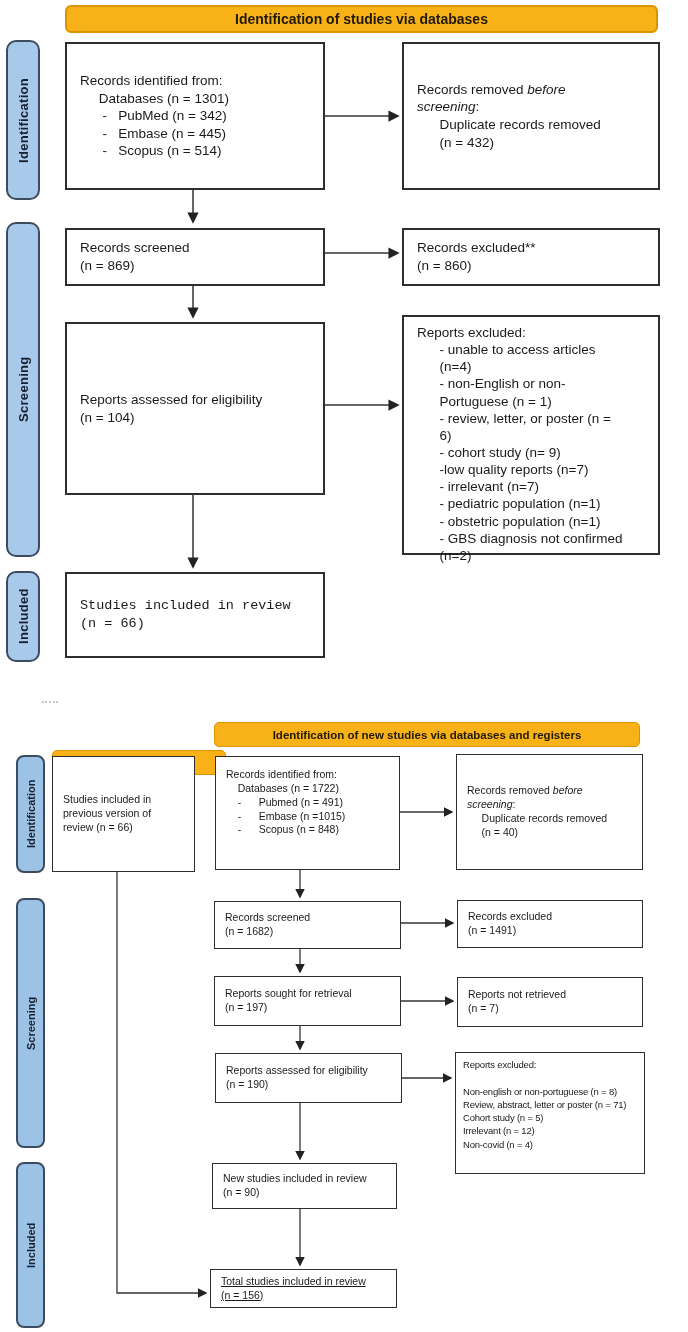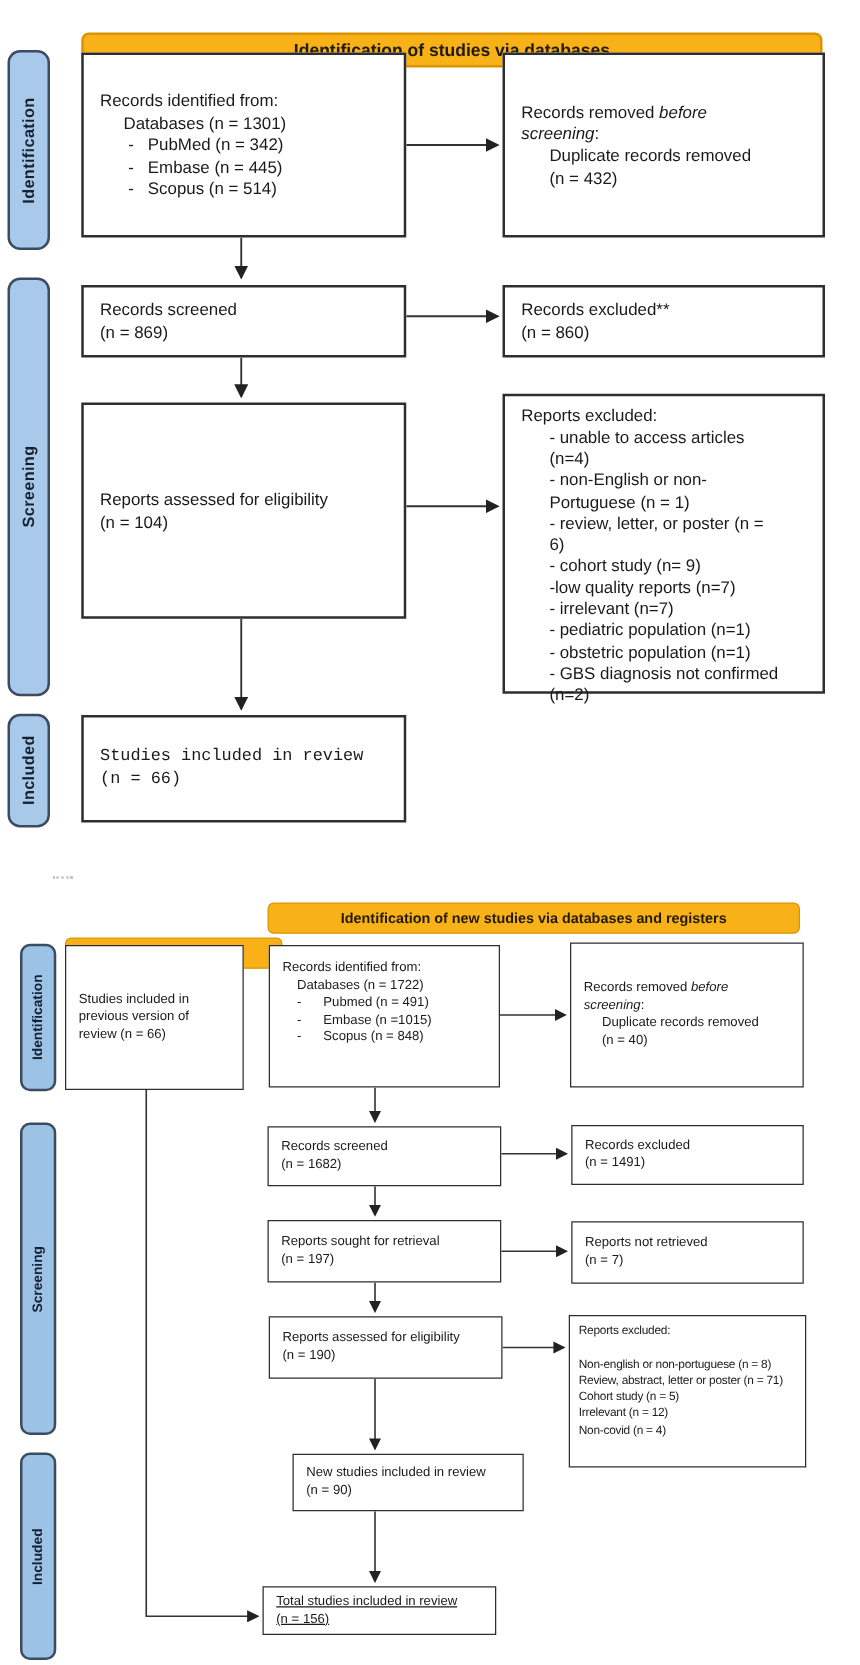--- a/index.html
+++ b/index.html
@@ -7,21 +7,21 @@
     position:relative;width:688px;height:1332px;background:#ffffff;
     font-family:"Liberation Sans","DejaVu Sans",sans-serif;color:#1a1a1a;overflow:hidden;
   }
   svg.connectors{position:absolute;left:0;top:0;pointer-events:none;}
   .hdr{
     position:absolute;background:#F8B117;border:2px solid #DB9300;border-radius:6px;
     display:flex;align-items:center;justify-content:center;font-weight:bold;color:#201a06;
     box-sizing:border-box;text-align:center;
   }
   .hdr.small{border-radius:5px;border-width:1.5px;font-size:11.5px;}
-  .hdr.big{font-size:14px;margin-top:21px;}
+  .hdr.big{font-size:14px;}
   .pill{
     position:absolute;background:#A9C9EA;border:2px solid #3C4C60;border-radius:10px;
     display:flex;align-items:center;justify-content:center;font-weight:bold;color:#16202E;
     box-sizing:border-box;writing-mode:vertical-rl;transform:rotate(180deg);
   }
   .d1p{font-size:13px;letter-spacing:.3px;}
   .d2p{background:#9CC2E6;font-size:11px;border-radius:8px;}
   .box{
     position:absolute;background:#fff;border:2px solid #2E2E2E;box-sizing:border-box;
     display:flex;align-items:center;
@@ -218,21 +218,21 @@
     <div class="box vtop" style="left:455px;top:1052px;width:190px;height:122px;">
       <div class="txt tiny">Reports excluded:
 
 Non-english or non-portuguese (n = 8)
 Review, abstract, letter or poster (n = 71)
 Cohort study (n = 5)
 Irrelevant (n = 12)
 Non-covid (n = 4)</div>
     </div>
 
-    <div class="box" style="left:212px;top:1163px;width:185px;height:46px;margin-left:22px;">
+    <div class="box" style="left:212px;top:1163px;width:185px;height:46px;">
       <div class="txt">New studies included in review
 (n = 90)</div>
     </div>
 
     <div class="box" style="left:210px;top:1269px;width:187px;height:39px;text-decoration:underline;">
       <div class="txt">Total studies included in review
 (n = 156)</div>
     </div>
   </div>
 

